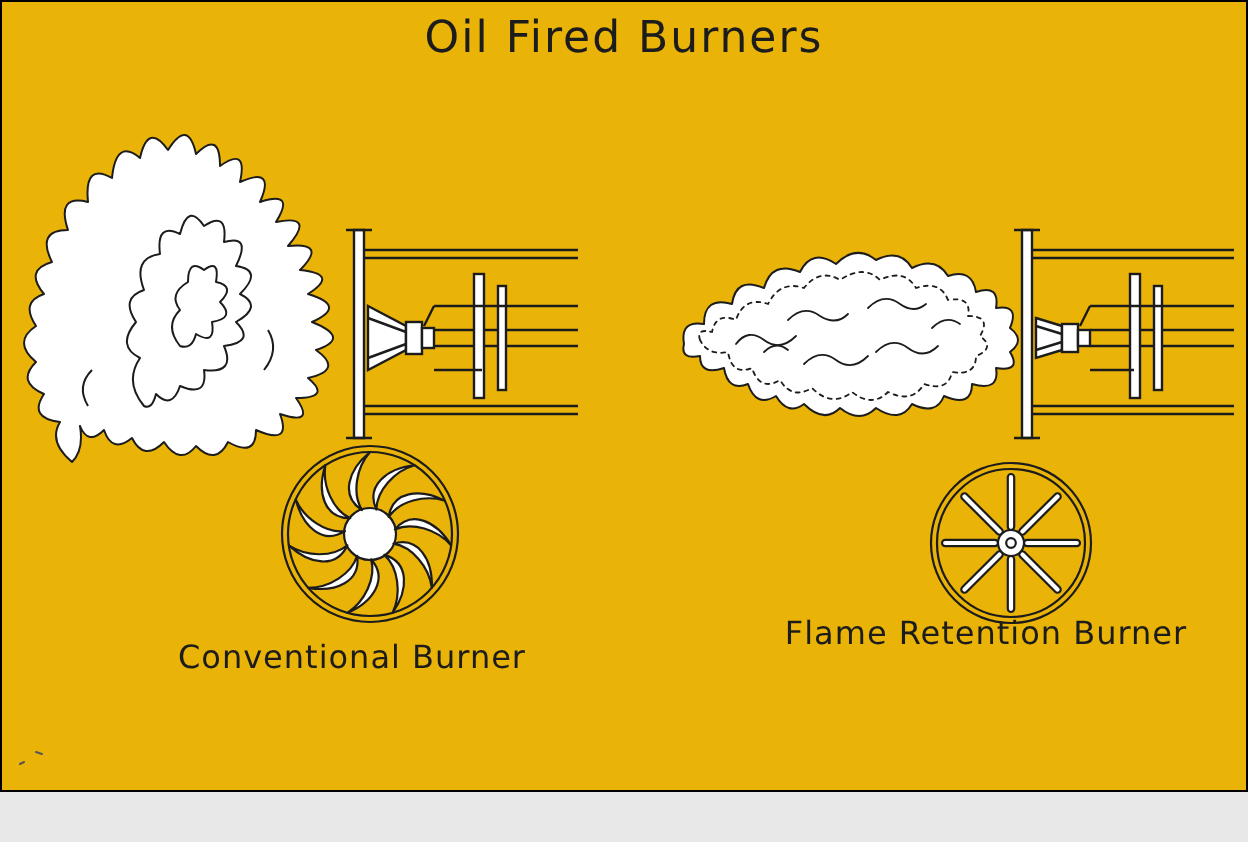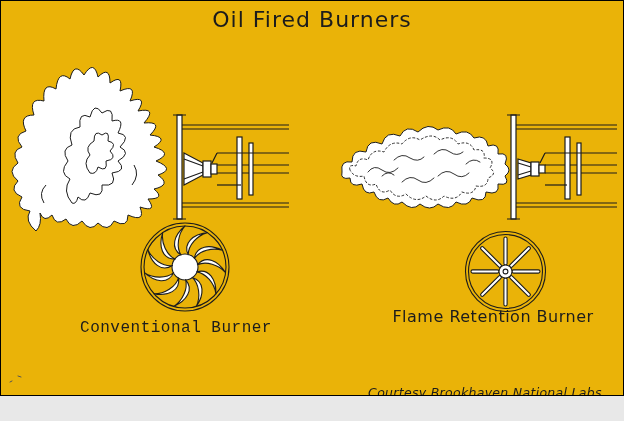--- a/index.html
+++ b/index.html
@@ -25,21 +25,21 @@
     letter-spacing: 1px;
     color: #1c1c1c;
   }
   .fig-label {
     position: absolute;
     text-align: center;
     font-size: 16px;
     letter-spacing: 0.5px;
     color: #1c1c1c;
   }
-  .label-left  { left: 55px;  top: 318px; width: 240px; font-family: Liberation Mono, monospace; }
+  .label-left  { left: 55px;  top: 318px; width: 240px; }
   .label-right { left: 368px; top: 306px; width: 248px; }
   .credit {
     position: absolute;
     left: 358px;
     top: 384px;
     width: 252px;
     text-align: center;
     font-size: 12.5px;
     font-style: italic;
     letter-spacing: 0.3px;
@@ -188,21 +188,20 @@
         </g>
         <circle cx="42.5" cy="42.5" r="6.5" fill="#ffffff"></circle>
         <circle cx="42.5" cy="42.5" r="2.4"></circle>
       </g>
     </svg>
   </div>
 
   <div class="fig-label label-left">Conventional Burner</div>
   <div class="fig-label label-right">Flame Retention Burner</div>
 
-  <div class="credit">Courtesy Brookhaven National Labs</div>
 
   <div class="art art-stray">
     <svg width="16" height="12" viewBox="0 0 16 12">
       <g stroke="#555555" stroke-width="1" fill="none" stroke-linecap="round">
         <path d="M2,9 l2,-1"></path>
         <path d="M10,3 l3,1"></path>
       </g>
     </svg>
   </div>
 

